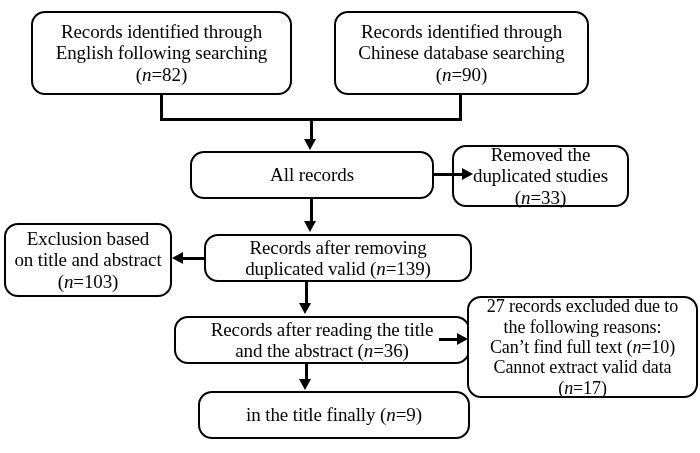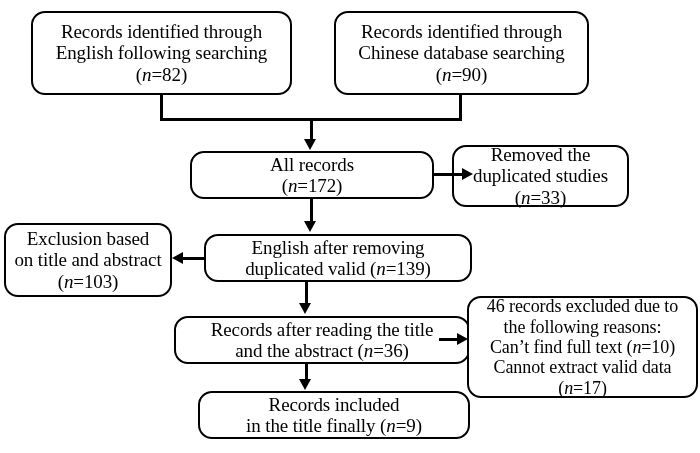--- a/index.html
+++ b/index.html
@@ -122,55 +122,53 @@
   </div>
 
   <div class="node" id="node-chinese">
     <span class="ln">Records identified through</span>
     <span class="ln">Chinese database searching</span>
     <span class="ln"><span>(</span><span class="ital">n</span><span>=90)</span></span>
   </div>
 
   <div class="node" id="node-all-records">
     <span class="ln">All records</span>
-    <span class="ln"><span>(</span><span class="ital">n</span><span>=172)</span></span>
   </div>
 
   <div class="node" id="node-removed-duplicates">
     <span class="ln">Removed the</span>
     <span class="ln">duplicated studies</span>
     <span class="ln"><span>(</span><span class="ital">n</span><span>=33)</span></span>
   </div>
 
   <div class="node" id="node-exclusion-title">
     <span class="ln">Exclusion based</span>
     <span class="ln">on title and abstract</span>
     <span class="ln"><span>(</span><span class="ital">n</span><span>=103)</span></span>
   </div>
 
   <div class="node" id="node-after-removing">
-    <span class="ln">English after removing</span>
+    <span class="ln">Records after removing</span>
     <span class="ln"><span>duplicated valid (</span><span class="ital">n</span><span>=139)</span></span>
   </div>
 
   <div class="node" id="node-after-reading">
     <span class="ln">Records after reading the title</span>
     <span class="ln"><span>and the abstract (</span><span class="ital">n</span><span>=36)</span></span>
   </div>
 
   <div class="node" id="node-excluded-reasons">
-    <span class="ln">46 records excluded due to</span>
+    <span class="ln">27 records excluded due to</span>
     <span class="ln">the following reasons:</span>
     <span class="ln"><span>Can’t find full text (</span><span class="ital">n</span><span>=10)</span></span>
     <span class="ln">Cannot extract valid data</span>
     <span class="ln"><span>(</span><span class="ital">n</span><span>=17)</span></span>
   </div>
 
   <div class="node" id="node-included">
-    <span class="ln">Records included</span>
     <span class="ln"><span>in the title finally (</span><span class="ital">n</span><span>=9)</span></span>
   </div>
 
   <div class="conn vline" id="merge-left-drop"></div>
   <div class="conn vline" id="merge-right-drop"></div>
   <div class="conn hline" id="merge-bar"></div>
   <div class="conn vline" id="merge-stem"></div>
   <div class="arrow-down" id="merge-arrowhead"></div>
 
   <div class="conn hline" id="c-allrec-removed-line"></div>

